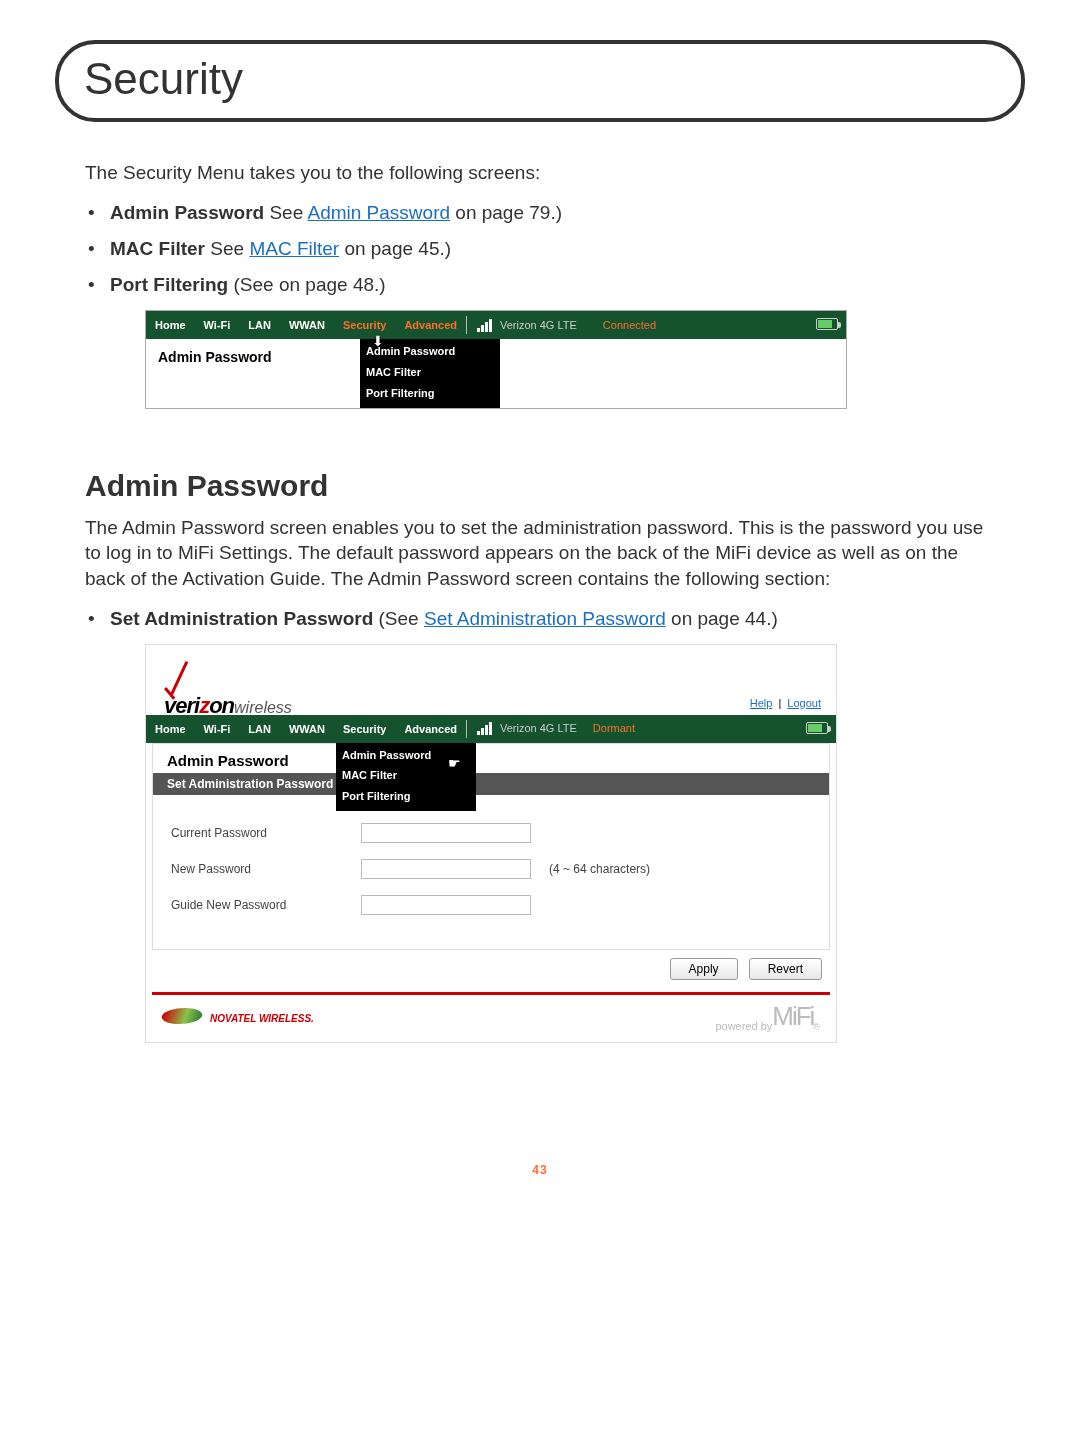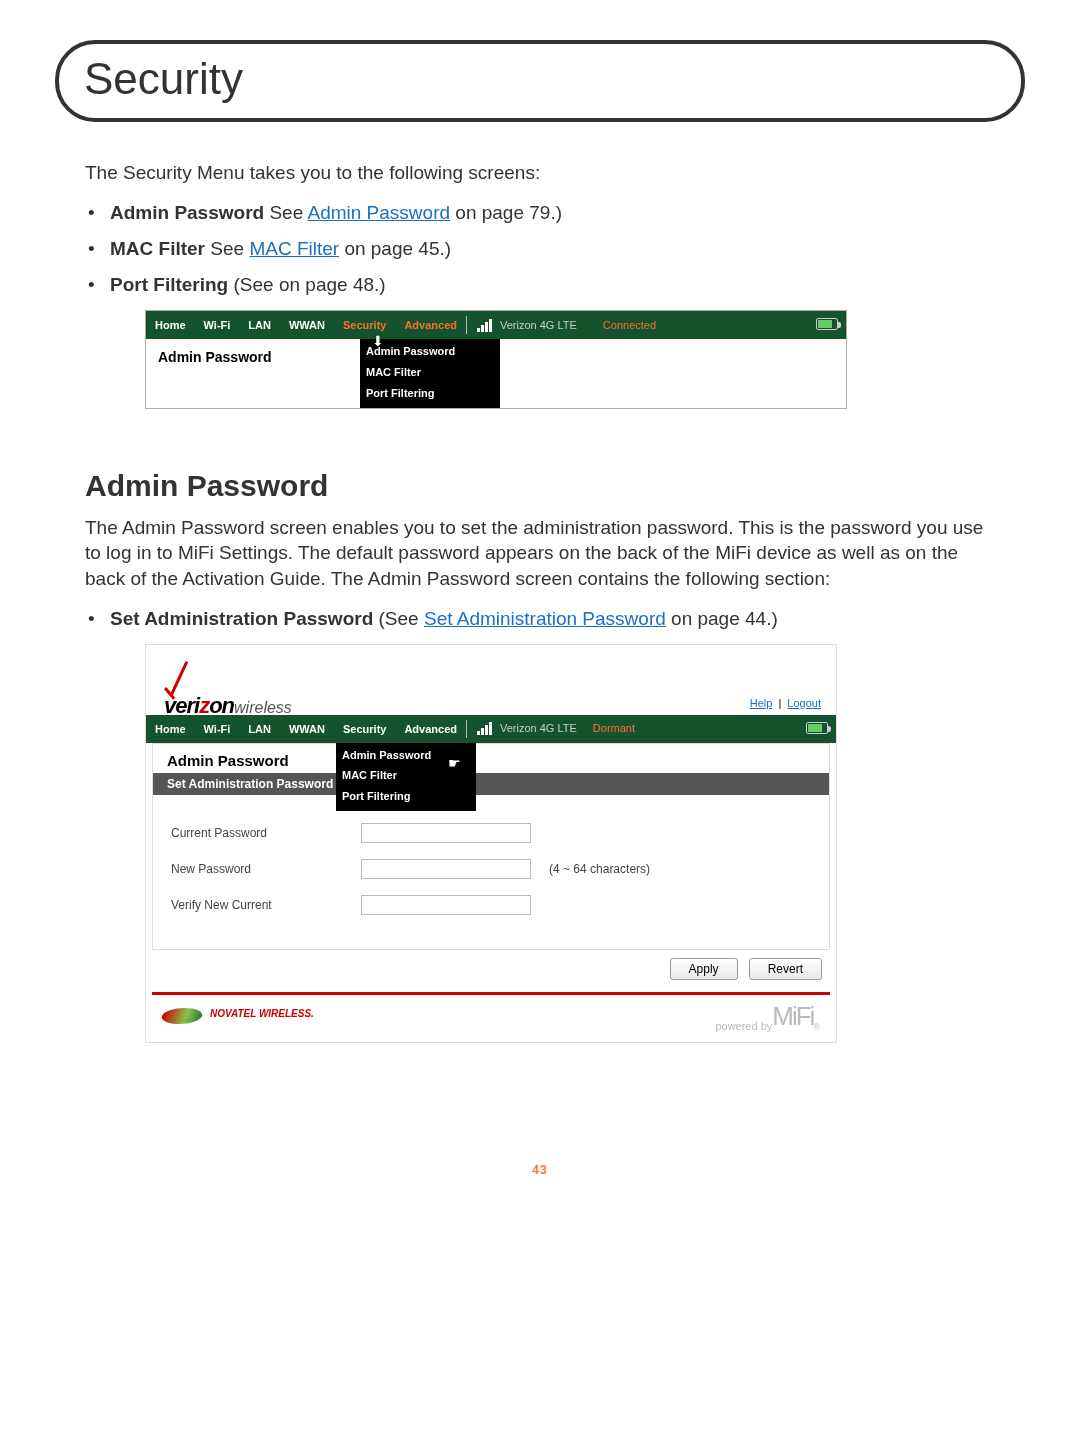--- a/index.html
+++ b/index.html
@@ -270,21 +270,21 @@
   .footer {
     margin: 0 6px;
     border-top: 3px solid #cc0000;
     padding: 6px 10px 10px 10px;
     display: flex;
     justify-content: space-between;
     align-items: center;
   }
   .nov {
     display: flex;
-    align-items: flex-start;
+    align-items: flex-end;
     gap: 8px;
   }
   .nov-swoosh {
     width: 40px;
     height: 16px;
     border-radius: 50%;
     background: linear-gradient(90deg, #cc0000 0%, #8bc34a 60%, #2e7d32 100%);
     transform: skewX(-20deg);
   }
   .nov-text { font-size: 10px; font-style: italic; font-weight: 700; color: #cc0000; }
@@ -445,21 +445,21 @@
           <div class="form-row">
             <label>Current Password</label>
             <input type="password" style="">
           </div>
           <div class="form-row">
             <label>New Password</label>
             <input type="password" style="">
             <span class="hint">(4 ~ 64 characters)</span>
           </div>
           <div class="form-row">
-            <label>Verify New Current</label>
+            <label>Guide New Password</label>
             <input type="password" style="">
           </div>
         </div>
       </div>
       <div class="btnbar">
         <button>Apply</button>
         <button>Revert</button>
       </div>
       <div class="footer">
         <div class="nov">

